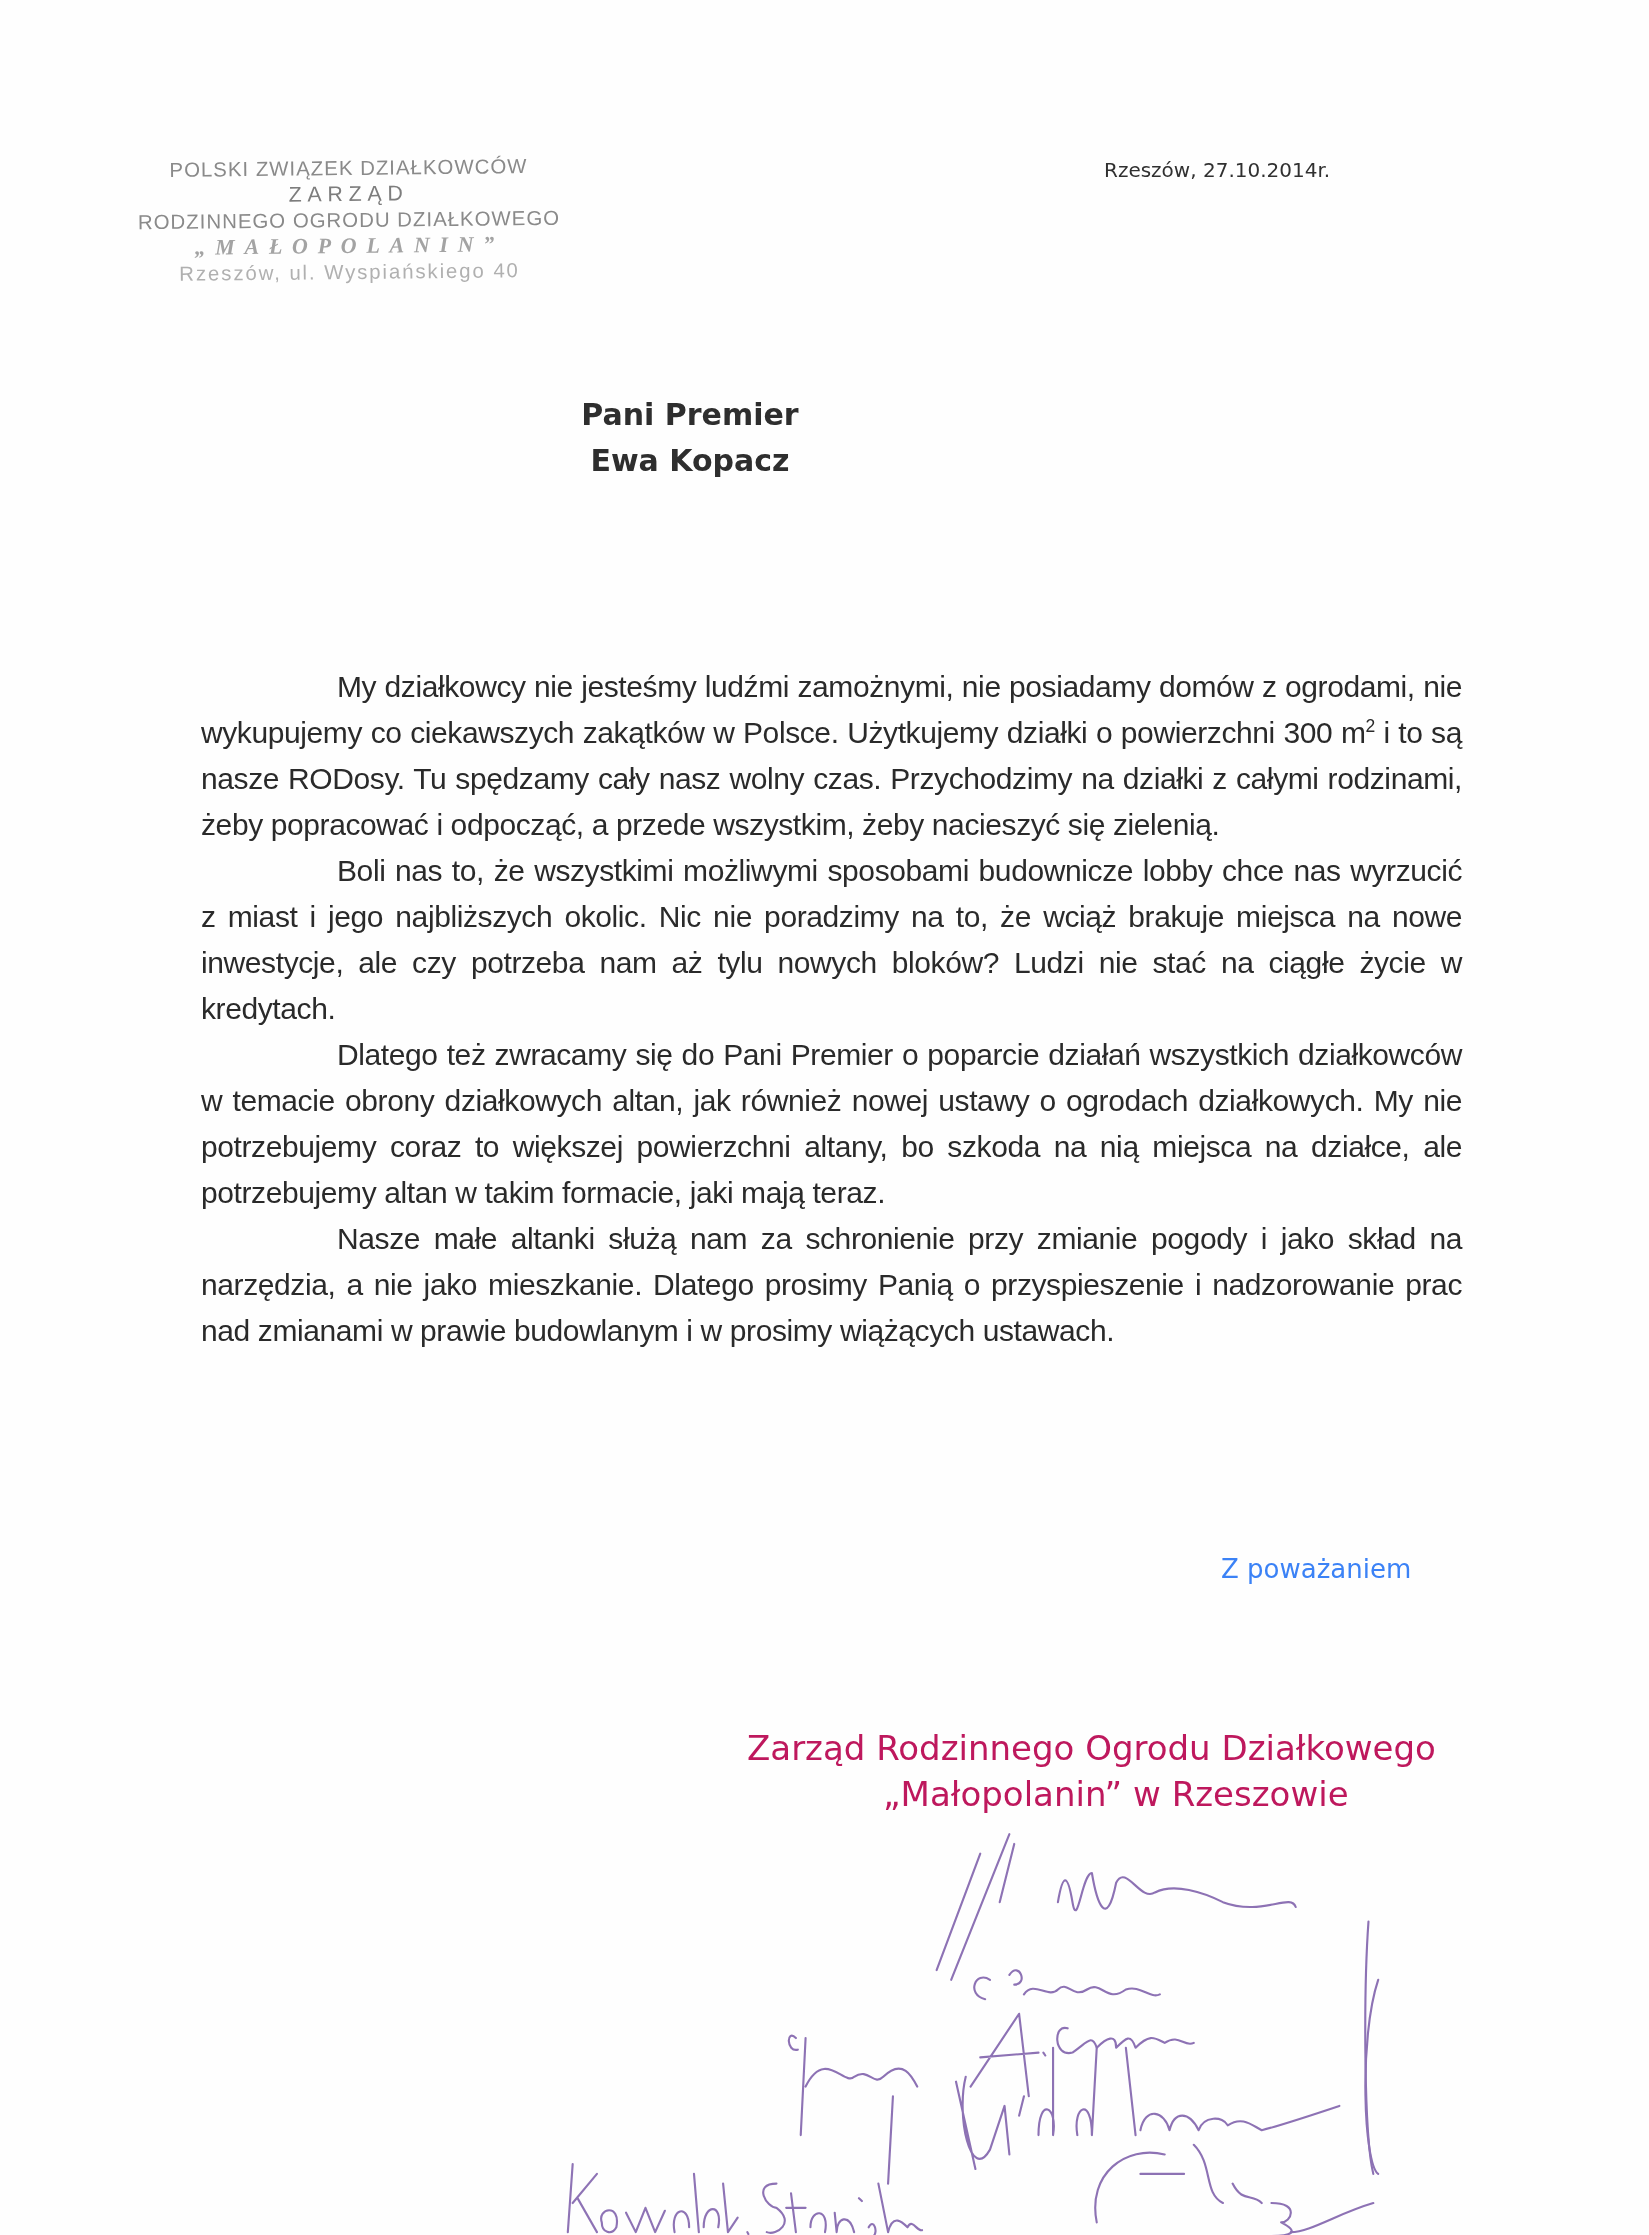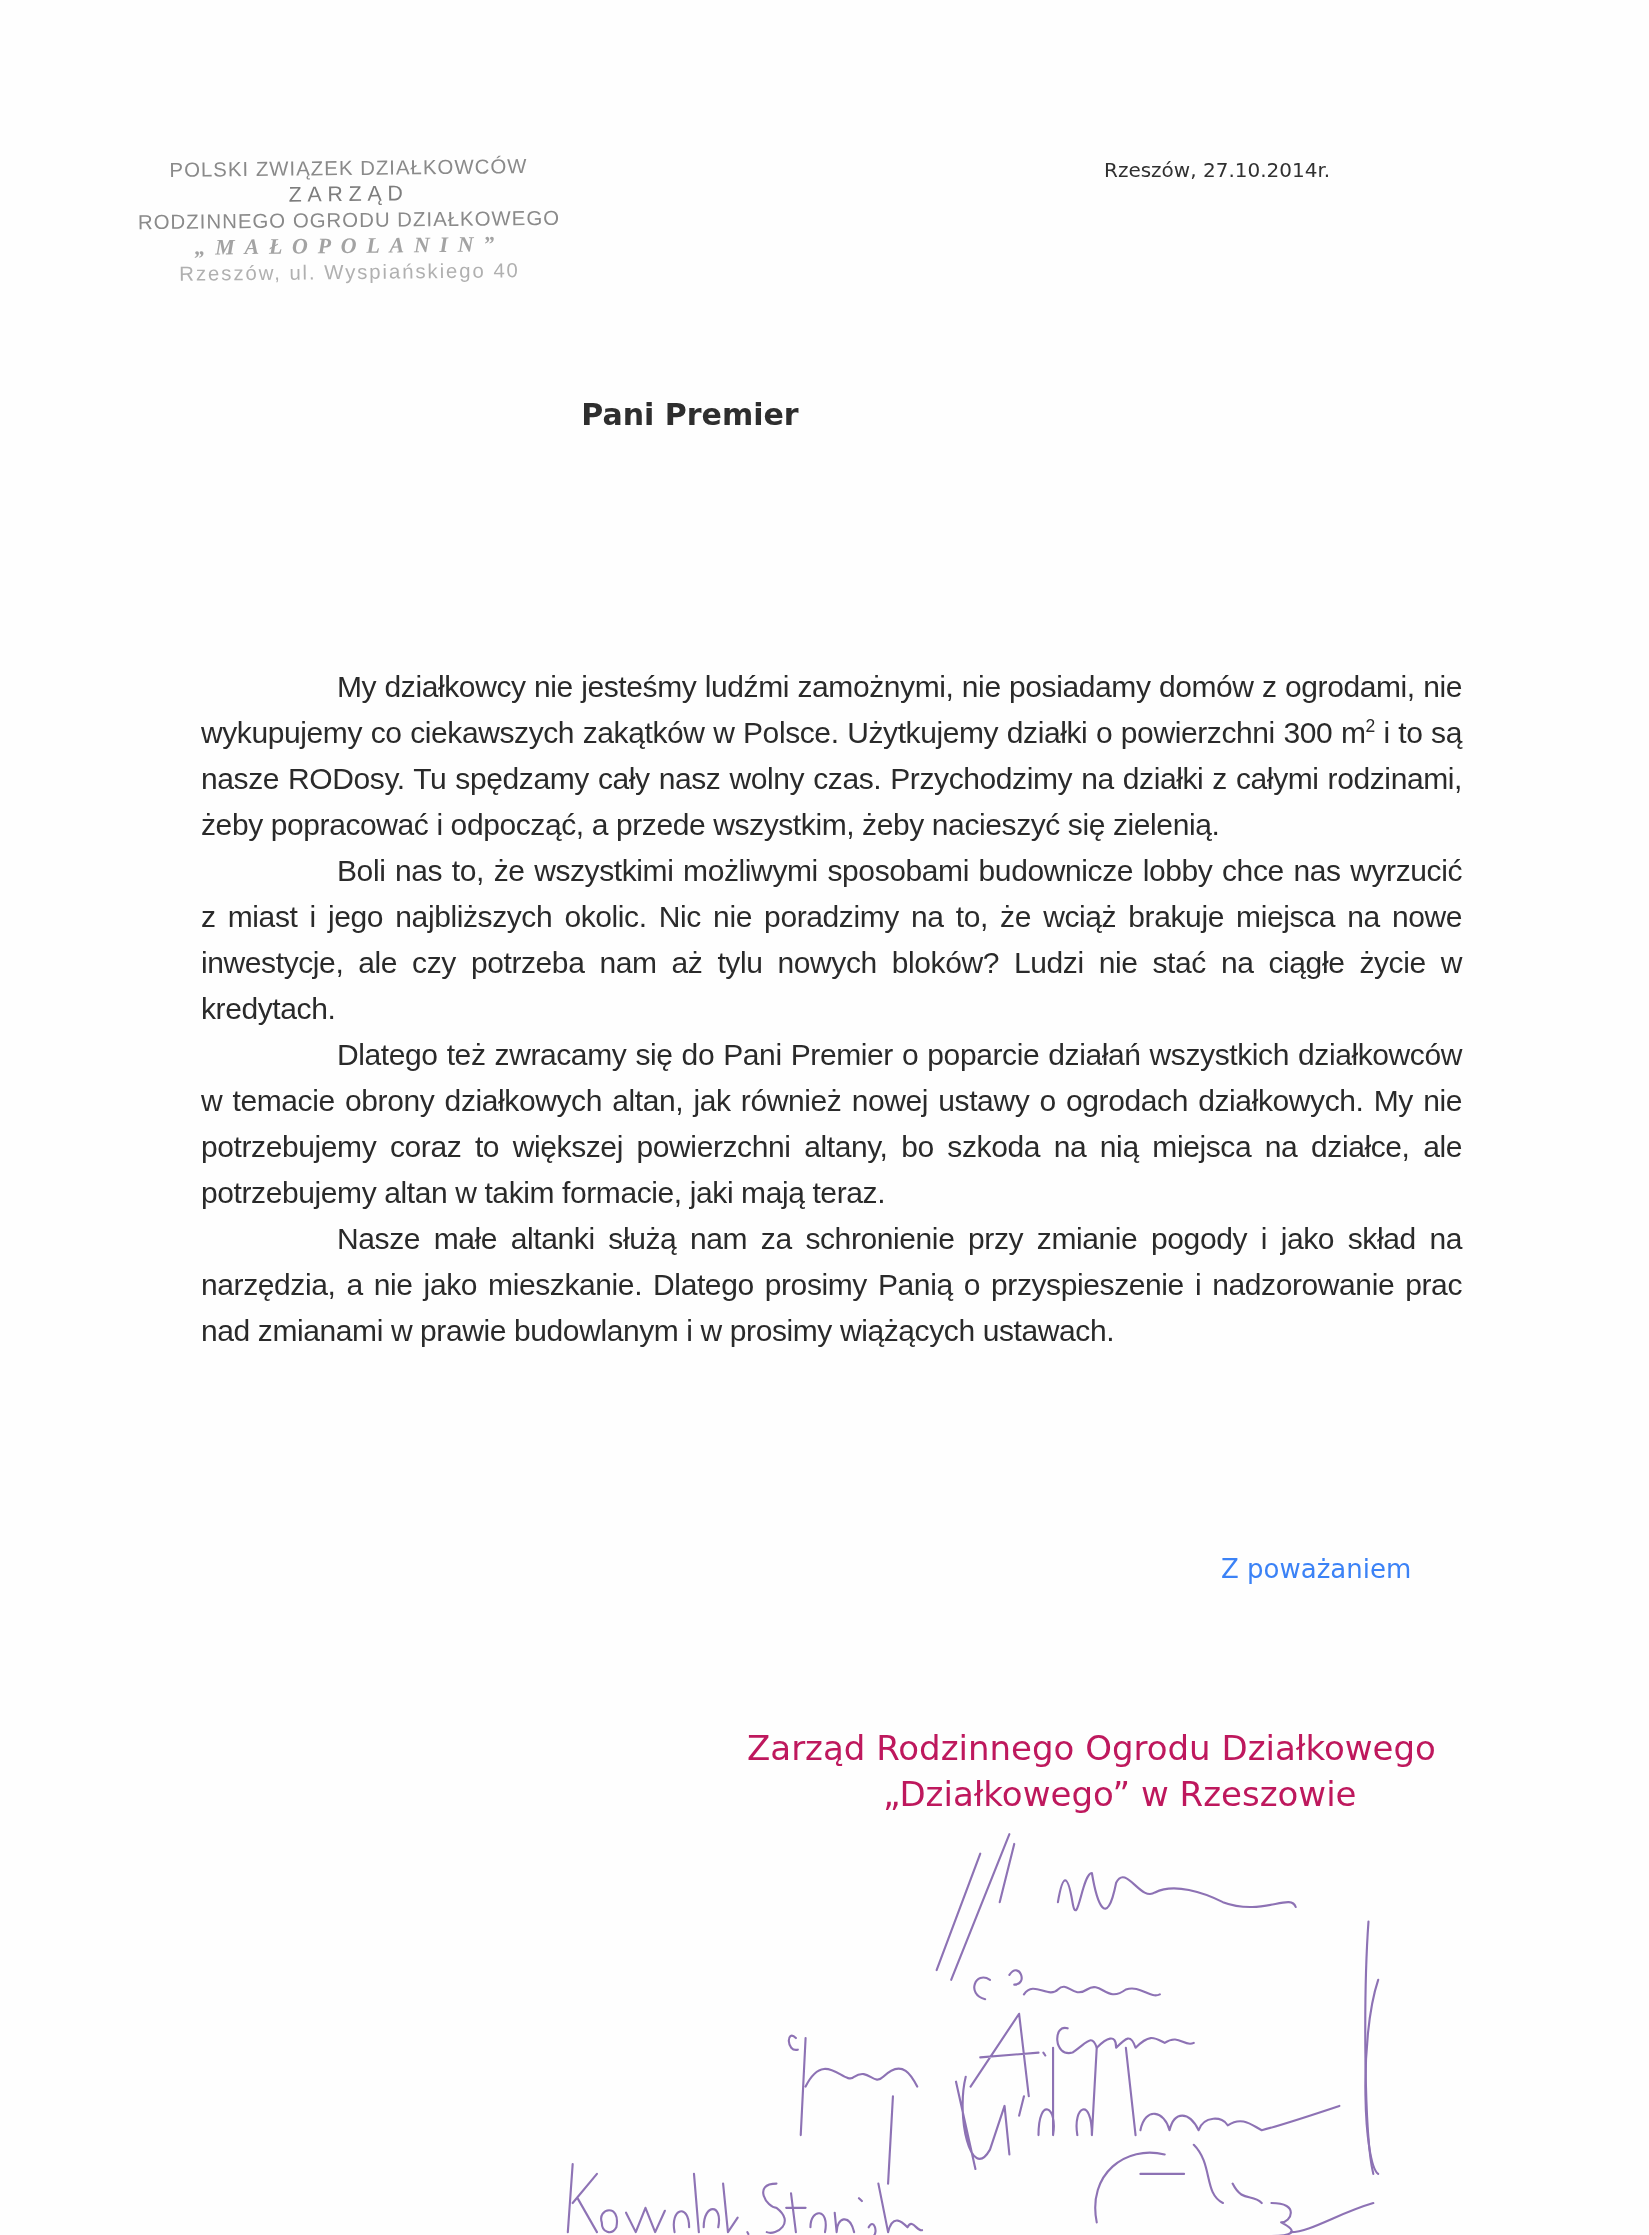--- a/index.html
+++ b/index.html
@@ -166,34 +166,35 @@
     <span class="line zarzad">ZARZĄD</span>
     <span class="line">RODZINNEGO OGRODU DZIAŁKOWEGO</span>
     <span class="line name">„MAŁOPOLANIN”</span>
     <span class="line addr">Rzeszów, ul. Wyspiańskiego 40</span>
   </div>
 
   <div class="date">Rzeszów, 27.10.2014r.</div>
 
   <div class="addressee">
     <span class="a-line">Pani Premier</span>
+    <span class="a-line">Ewa Kopacz</span>
   </div>
 
   <div class="body-text">
     <p><span>My działkowcy nie jesteśmy ludźmi zamożnymi, nie posiadamy domów z ogrodami, nie wykupujemy co ciekawszych zakątków w Polsce. Użytkujemy działki o powierzchni 300 m</span><sup>2</sup><span> i to są nasze RODosy. Tu spędzamy cały nasz wolny czas. Przychodzimy na działki z całymi rodzinami, żeby popracować i odpocząć, a przede wszystkim, żeby nacieszyć się zielenią.</span></p>
     <p>Boli nas to, że wszystkimi możliwymi sposobami budownicze lobby chce nas wyrzucić z miast i jego najbliższych okolic. Nic nie poradzimy na to, że wciąż brakuje miejsca na nowe inwestycje, ale czy potrzeba nam aż tylu nowych bloków? Ludzi nie stać na ciągłe życie w kredytach.</p>
     <p>Dlatego też zwracamy się do Pani Premier o poparcie działań wszystkich działkowców w temacie obrony działkowych altan, jak również nowej ustawy o ogrodach działkowych. My nie potrzebujemy coraz to większej powierzchni altany, bo szkoda na nią miejsca na działce, ale potrzebujemy altan w takim formacie, jaki mają teraz.</p>
     <p>Nasze małe altanki służą nam za schronienie przy zmianie pogody i jako skład na narzędzia, a nie jako mieszkanie. Dlatego prosimy Panią o przyspieszenie i nadzorowanie prac nad zmianami w prawie budowlanym i w prosimy wiążących ustawach.</p>
   </div>
 
   <div class="closing">Z poważaniem</div>
 
   <div class="org">
     <span class="o-line1">Zarząd Rodzinnego Ogrodu Działkowego</span>
-    <span class="o-line2">„Działkowego” w Rzeszowie</span>
+    <span class="o-line2">„Małopolanin” w Rzeszowie</span>
   </div>
 
 
   <svg class="signatures" viewBox="0 0 1700 2304" xmlns="http://www.w3.org/2000/svg">
     <g fill="none" stroke="#7a5aa8" stroke-width="2.2" stroke-linecap="round" stroke-linejoin="round" opacity="0.85">
 
       <path d="M965 2030 L1010 1910 M980 2040 L1040 1890 M1030 1960 L1045 1900"></path>
       <path d="M1090 1960 C1095 1930,1100 1930,1105 1960 C1110 1990,1115 1930,1125 1930 C1130 1960,1140 1990,1150 1940 C1160 1920,1175 1960,1190 1950 C1210 1940,1240 1950,1260 1960 C1300 1975,1330 1950,1335 1965"></path>
 
       <path d="M1020 2040 C1005 2030,995 2055,1015 2060 M1040 2035 C1050 2020,1060 2045,1045 2045 M1055 2055 C1065 2040,1080 2060,1090 2050 C1100 2040,1105 2060,1120 2050 C1135 2040,1140 2065,1160 2050 C1175 2045,1185 2060,1195 2055"></path>

